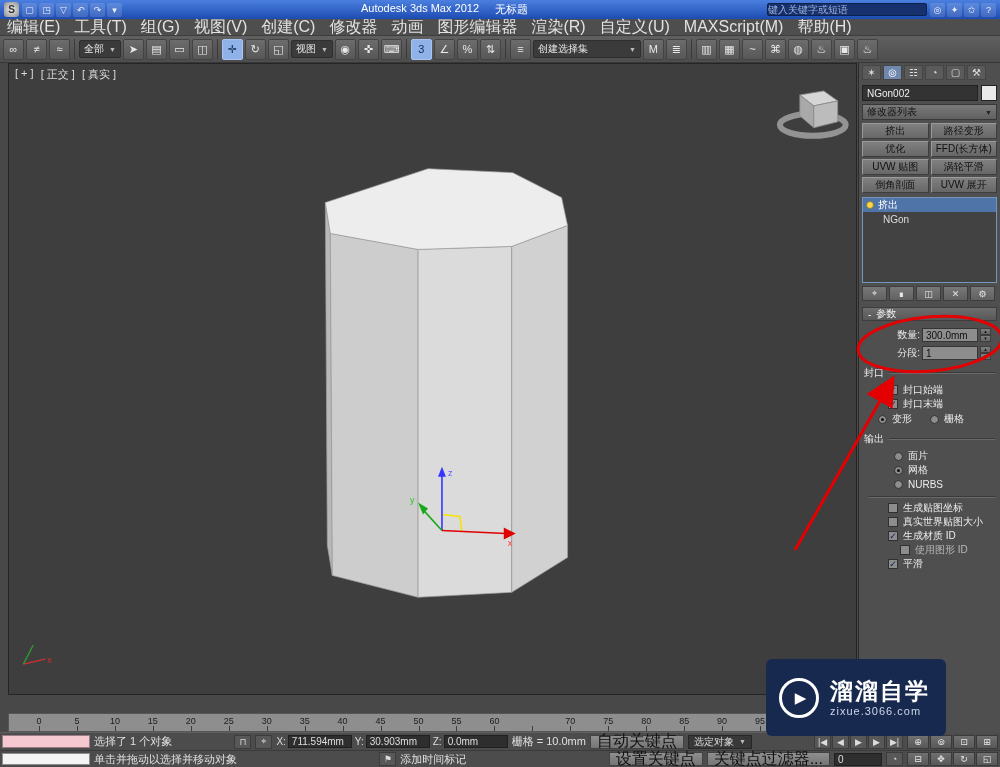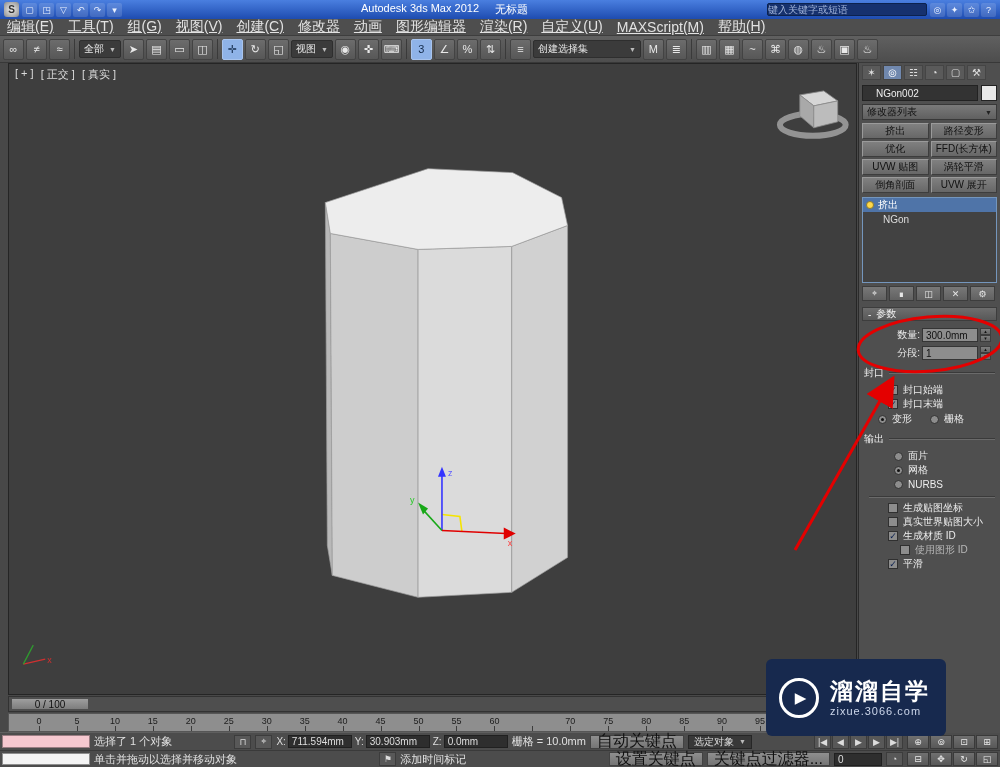--- a/index.html
+++ b/index.html
@@ -11,21 +11,21 @@
   
   .titlebar{position:absolute;top:0;left:0;right:0;height:19px;background:linear-gradient(#4a7fe0,#1e4cb0);display:flex;align-items:center;color:#fff;font-size:11px;padding:0 4px;gap:3px;z-index:5;}
   .app-logo{width:15px;height:15px;background:radial-gradient(#f0f0f0,#8a8a8a);border-radius:3px;color:#333;font-weight:bold;font-size:10px;display:flex;align-items:center;justify-content:center;}
   .qa{display:flex;gap:2px;align-items:center;}
   .qa-icon{width:15px;height:14px;font-size:9px;color:#eaf1ff;display:flex;align-items:center;justify-content:center;background:rgba(255,255,255,.14);border-radius:2px;}
   .tb-title{display:flex;gap:16px;white-space:nowrap;}
   .search-input{width:160px;height:13px;background:#16316e;border:1px solid #0c224e;color:#cfd8ee;font-size:10px;padding:0 0;border-radius:2px;font-family:inherit;}
   .search-input::placeholder{color:#9fb2d8;}
 
   
-  .menubar{position:absolute;top:19px;left:0;right:0;height:17px;background:#4e4e4e;border-bottom:1px solid #3e3e3e;display:flex;align-items:center;color:#e2e2e2;font-size:14px;z-index:5;text-decoration:underline;}
+  .menubar{position:absolute;top:19px;left:0;right:0;height:17px;background:#4e4e4e;border-bottom:1px solid #3e3e3e;display:flex;align-items:center;color:#e2e2e2;font-size:16px;z-index:5;}
   .menu-item{padding:0 7px;height:100%;display:flex;align-items:center;white-space:nowrap;}
 
   
   .toolbar{position:absolute;top:36px;left:0;right:0;height:27px;background:linear-gradient(#606060,#4d4d4d);border-bottom:1px solid #383838;display:flex;align-items:center;padding:0 3px;gap:2px;z-index:5;}
   .tbi{width:21px;height:21px;border:1px solid #434343;background:linear-gradient(#6c6c6c,#575757);color:#e8e8e8;font-size:11px;display:flex;align-items:center;justify-content:center;border-radius:2px;flex:0 0 auto;}
   .tbi.active{background:#8fb3e8;color:#122a4a;border-color:#a8c4ee;}
   .tbsep{width:1px;height:20px;background:#3a3a3a;margin:0 2px;flex:0 0 auto;}
   .tbdd{height:18px;border:1px solid #2e2e2e;background:#3b3b3b;color:#e8e8e8;font-size:10px;display:flex;align-items:center;gap:5px;padding:0 4px;border-radius:2px;flex:0 0 auto;}
   .tbdd.wide{width:108px;justify-content:space-between;}
   .dd-arrow{font-size:7px;color:#bbb;}
@@ -35,21 +35,21 @@
   .vp-label{position:absolute;left:6px;top:3px;color:#dcdcdc;font-size:11px;display:flex;gap:7px;z-index:3;}
   .vp-lab{cursor:default;}
   .vp-svg{position:absolute;left:0;top:0;width:100%;height:100%;}
 
   
   .cmd-panel{position:absolute;left:858px;top:63px;right:0;bottom:34px;background:#4f4f4f;border-left:1px solid #2b2b2b;padding:2px 3px;font-size:10px;color:#e4e4e4;z-index:4;}
   .cp-tabs{display:flex;gap:2px;height:16px;margin-bottom:4px;}
   .cp-tab{width:19px;height:15px;display:flex;align-items:center;justify-content:center;background:#5a5a5a;border:1px solid #454545;font-size:10px;color:#ddd;}
   .cp-tab.active{background:#7088ae;color:#fff;}
   .obj-row{display:flex;gap:3px;margin-bottom:3px;align-items:center;}
-  .obj-name{flex:1;height:16px;background:#333;border:1px solid #222;color:#eee;font-size:10px;padding:0 13px;display:flex;align-items:center;}
+  .obj-name{flex:1;height:16px;background:#333;border:1px solid #222;color:#eee;font-size:10px;padding:0 4px;display:flex;align-items:center;}
   .color-swatch{width:16px;height:16px;background:#e9e9e9;border:1px solid #222;}
   .modlist{height:16px;background:linear-gradient(#7a7a7a,#606060);border:1px solid #383838;display:flex;justify-content:space-between;align-items:center;padding:0 4px;margin-bottom:3px;color:#111;}
   .modlist .dd-arrow{color:#222;}
   .btn-grid{display:grid;grid-template-columns:1fr 1fr;gap:2px;margin-bottom:4px;}
   .cp-btn{height:16px;background:linear-gradient(#808080,#676767);border:1px solid #3d3d3d;border-top-color:#9a9a9a;border-left-color:#9a9a9a;color:#101010;font-size:10px;display:flex;align-items:center;justify-content:center;white-space:nowrap;overflow:hidden;}
   .stack{height:86px;background:#424242;border:1px solid #7496bd;margin-bottom:3px;overflow:hidden;}
   .stack-row{height:14px;display:flex;align-items:center;gap:4px;padding:0 3px;color:#ddd;}
   .stack-row.selected{background:#4f74a8;color:#fff;}
   .stack-row.child{padding-left:20px;}
   .bulb{width:8px;height:8px;border-radius:50%;background:#ffd84a;border:1px solid #8a7a30;flex:0 0 auto;}
@@ -370,23 +370,20 @@
           <span class="cb"></span>
           <span class="cb-label">使用图形 ID</span>
         </div>
         <div class="check-row">
           <span class="cb">✓</span>
           <span class="cb-label">平滑</span>
         </div>
       </div>
   </div>
 
-  <div class="timeslider">
-    <div class="ts-btn">0 / 100</div>
-  </div>
 
   <div class="ruler">
     <div class="ruler-inner">
         <span class="tick-label" style="left: 0%;">0</span>
         <div class="tick" style="left: 0%;"></div>
         <span class="tick-label" style="left: 5%;">5</span>
         <div class="tick" style="left: 5%;"></div>
         <span class="tick-label" style="left: 10%;">10</span>
         <div class="tick" style="left: 10%;"></div>
         <span class="tick-label" style="left: 15%;">15</span>

